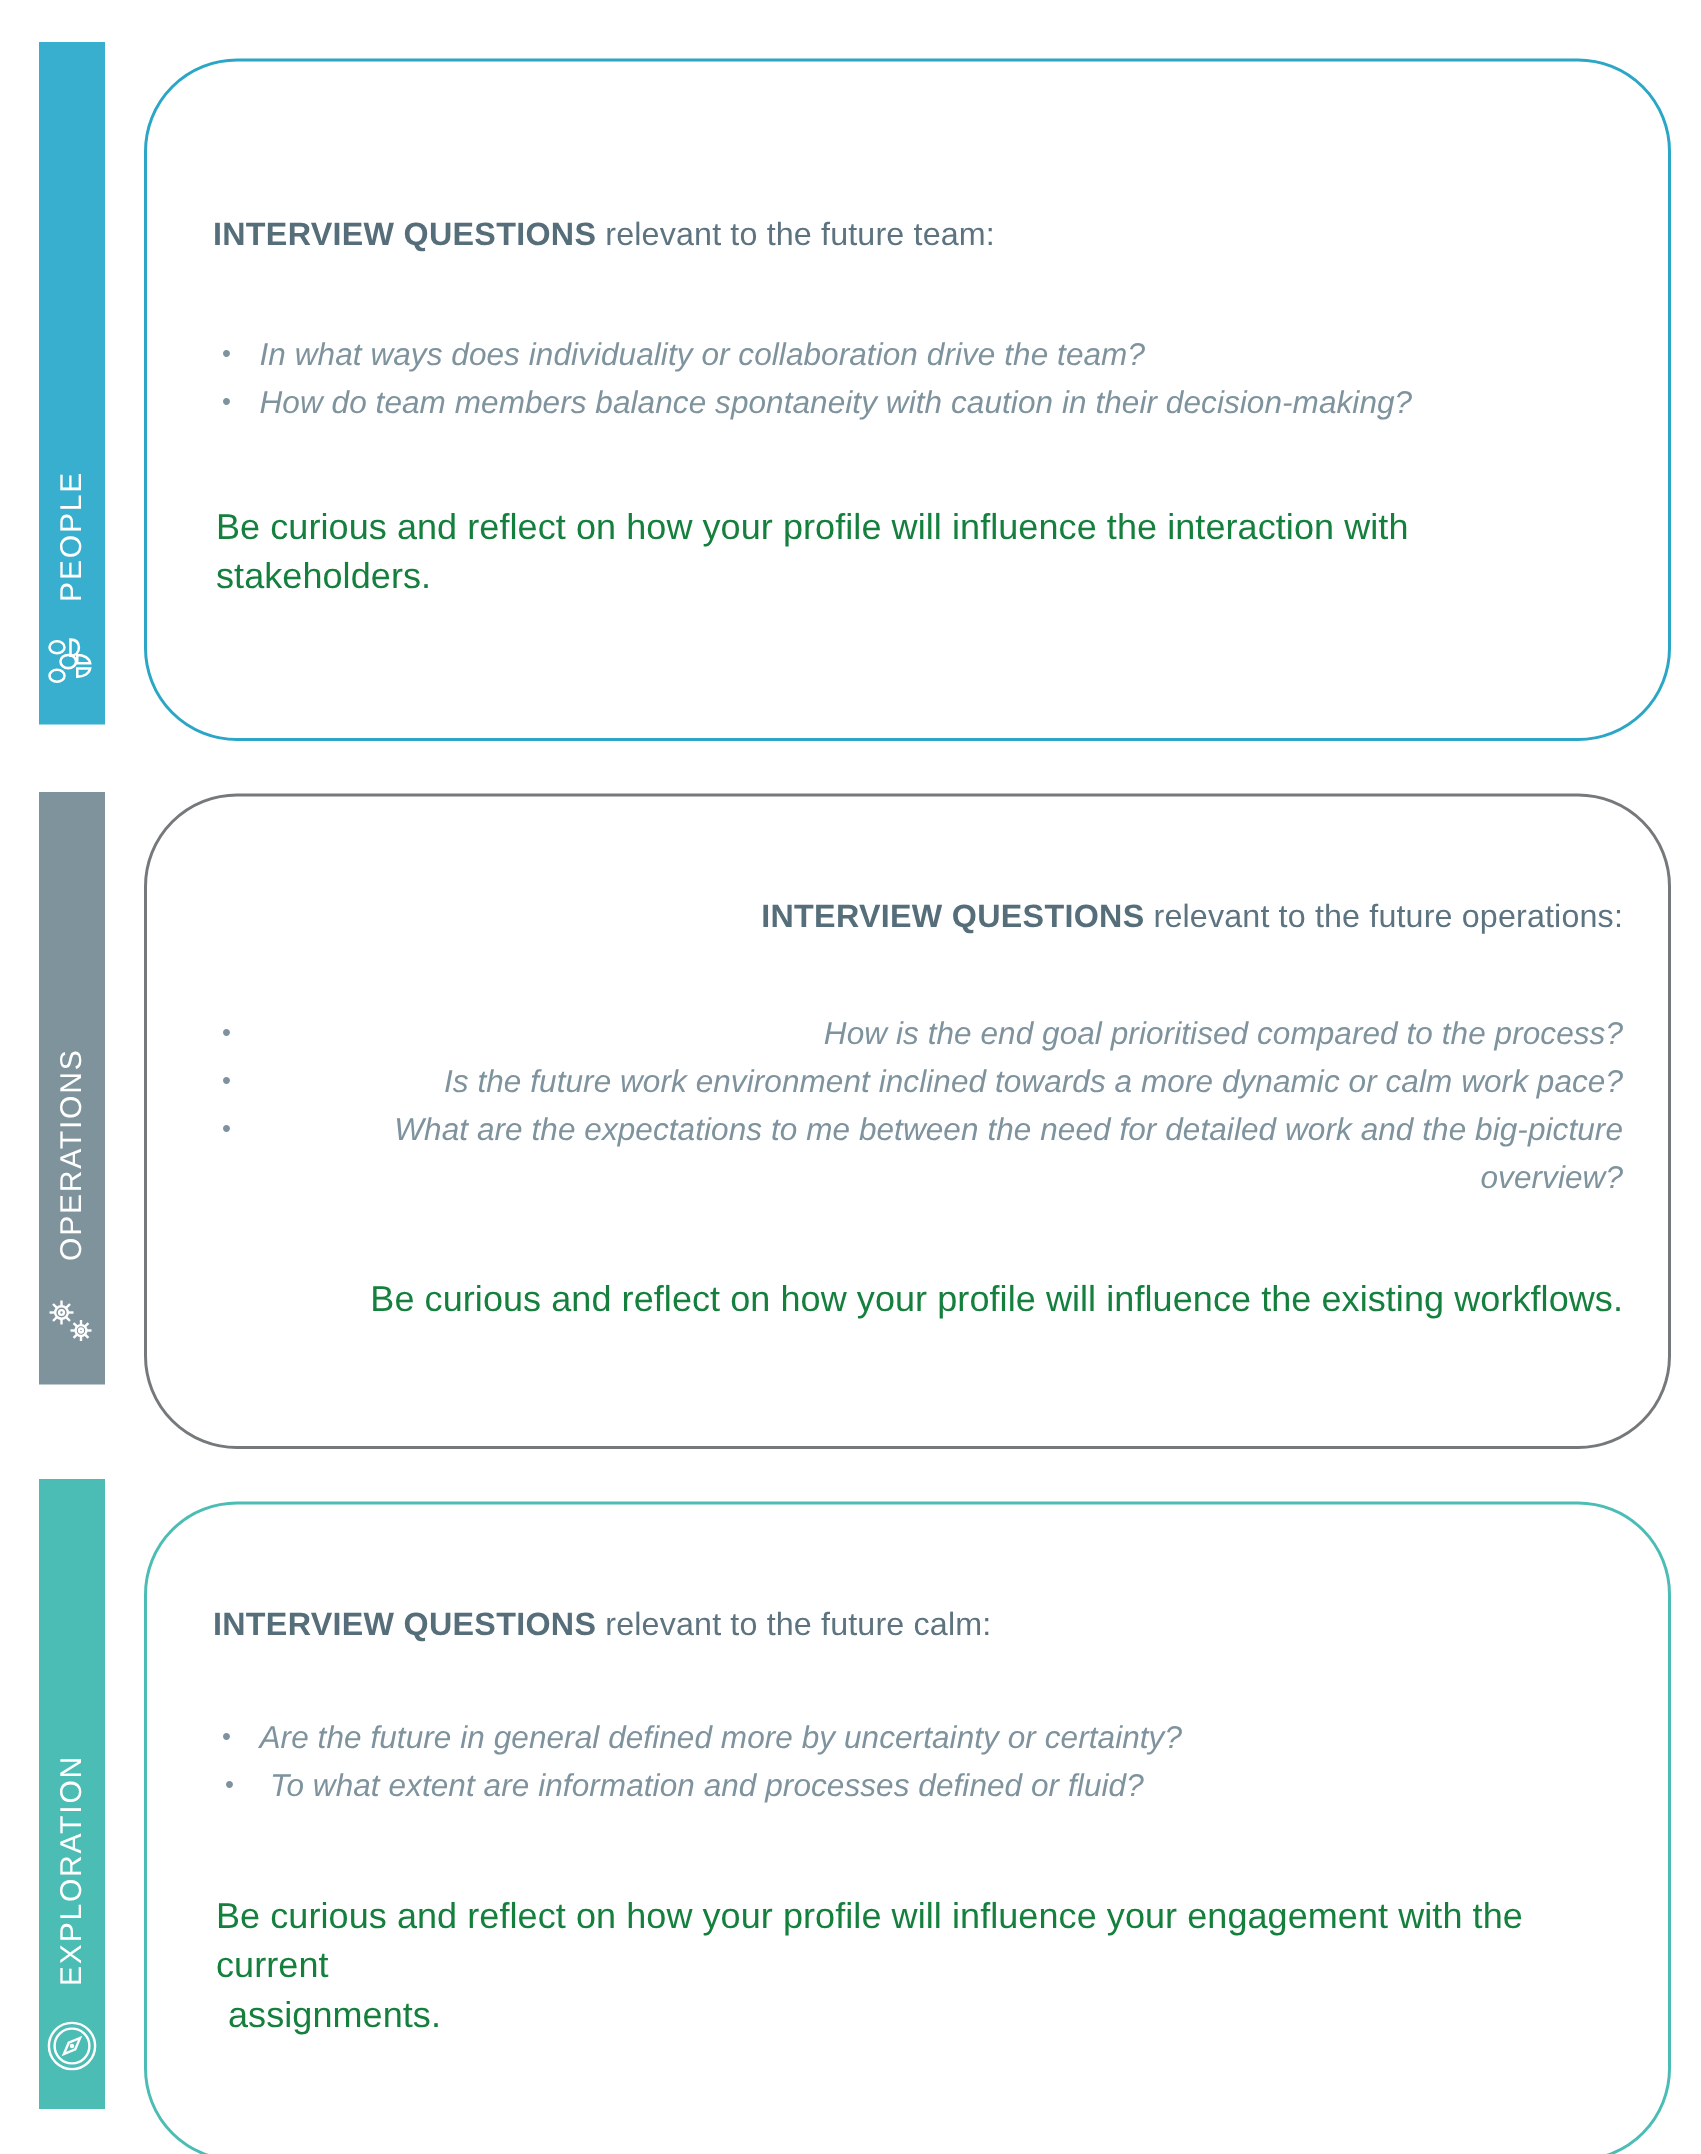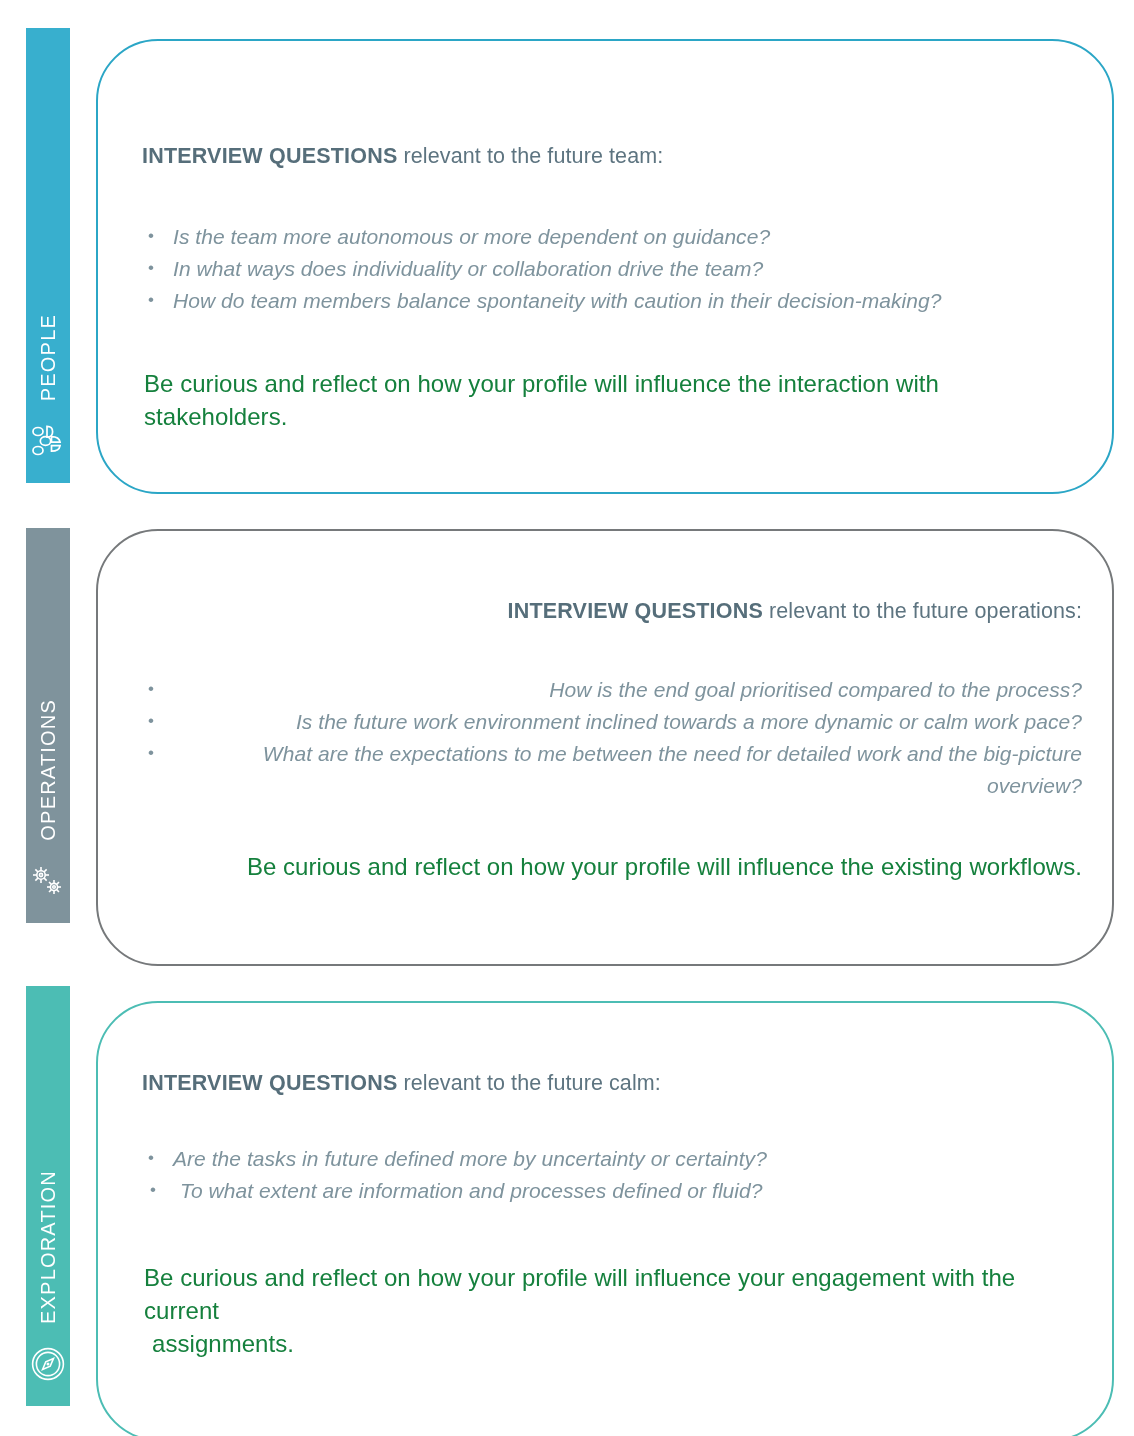--- a/index.html
+++ b/index.html
@@ -179,21 +179,20 @@
         </svg>
       </div>
     </div>
 
     <div class="card">
       <div class="card-inner">
         <p class="heading">
           <span class="strong">INTERVIEW QUESTIONS</span><span> relevant to the future team:</span>
         </p>
         <ul class="q-list">
-          <li>Is the team more autonomous or more dependent on guidance?</li>
           <li>In what ways does individuality or collaboration drive the team?</li>
           <li>How do team members balance spontaneity with caution in their decision-making?</li>
         </ul>
         <p class="closing">
           <span>Be curious and reflect on how your profile will influence the interaction with stakeholders.</span>
         </p>
       </div>
     </div>
   </div>
 
@@ -265,21 +264,21 @@
         </svg>
       </div>
     </div>
 
     <div class="card">
       <div class="card-inner">
         <p class="heading">
           <span class="strong">INTERVIEW QUESTIONS</span><span> relevant to the future calm:</span>
         </p>
         <ul class="q-list">
-          <li>Are the tasks in future defined more by uncertainty or certainty?</li>
+          <li>Are the future in general defined more by uncertainty or certainty?</li>
           <li class="extra-indent">To what extent are information and processes defined or fluid?</li>
         </ul>
         <p class="closing">
           <span>Be curious and reflect on how your profile will influence your engagement with the current</span>
           <span class="line2">assignments.</span>
         </p>
       </div>
     </div>
   </div>
 

